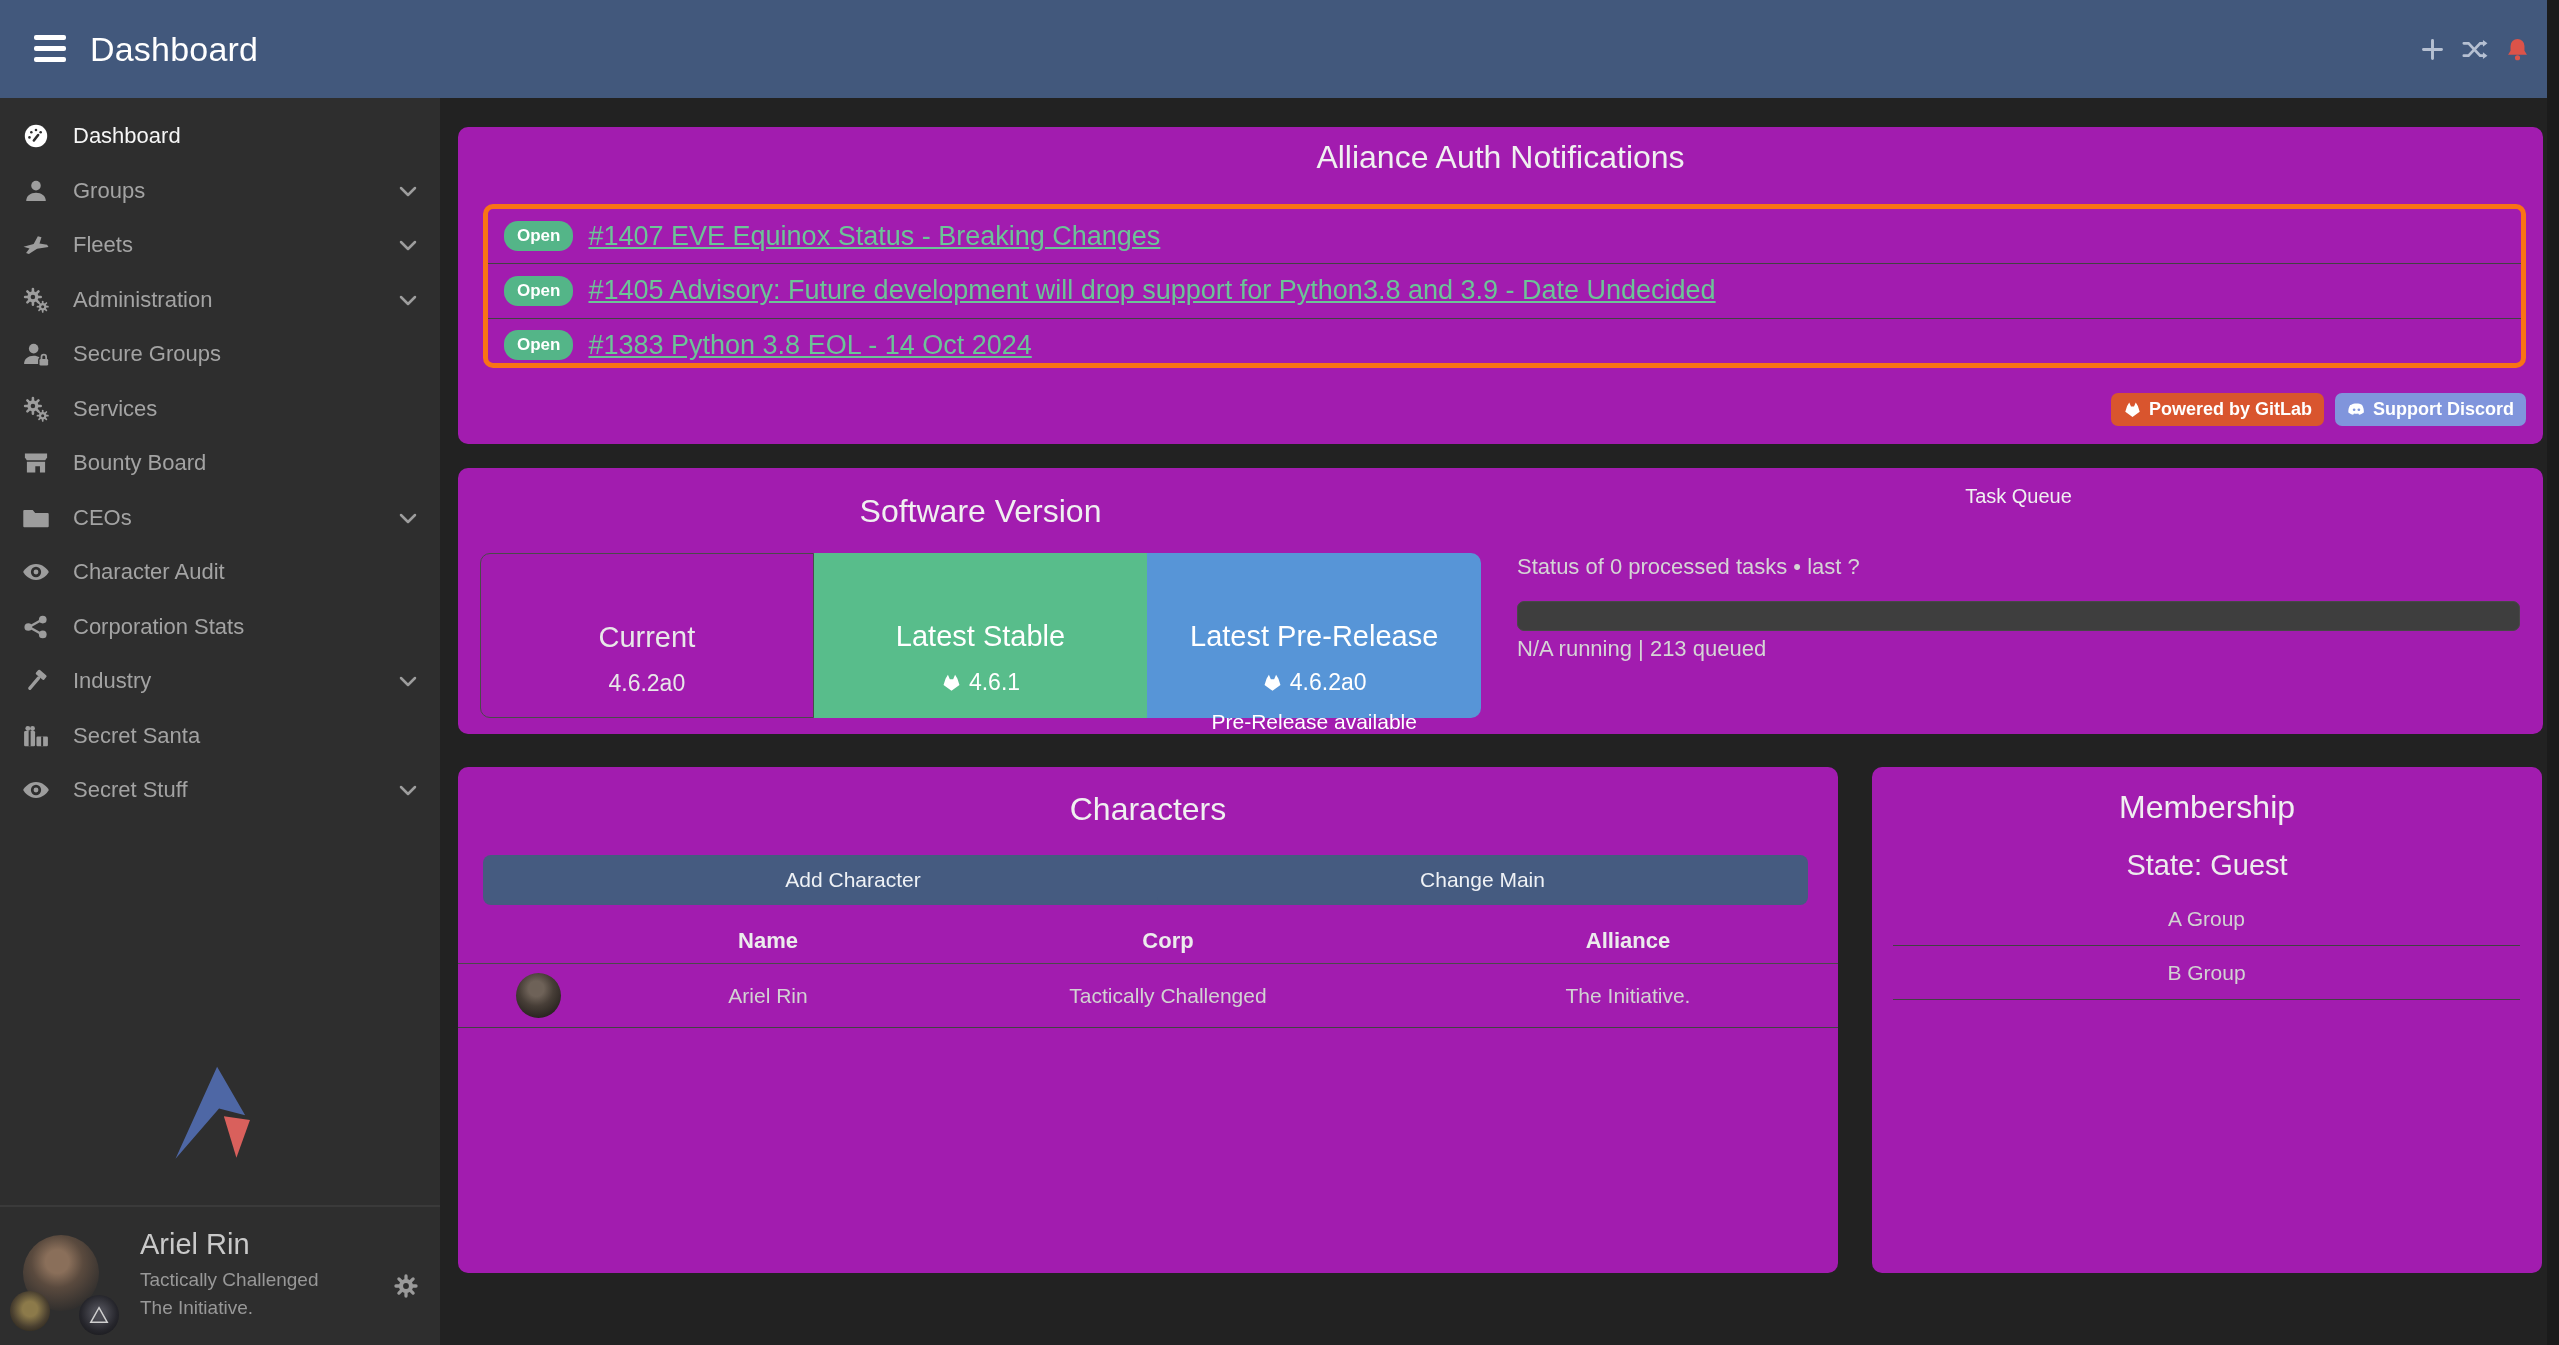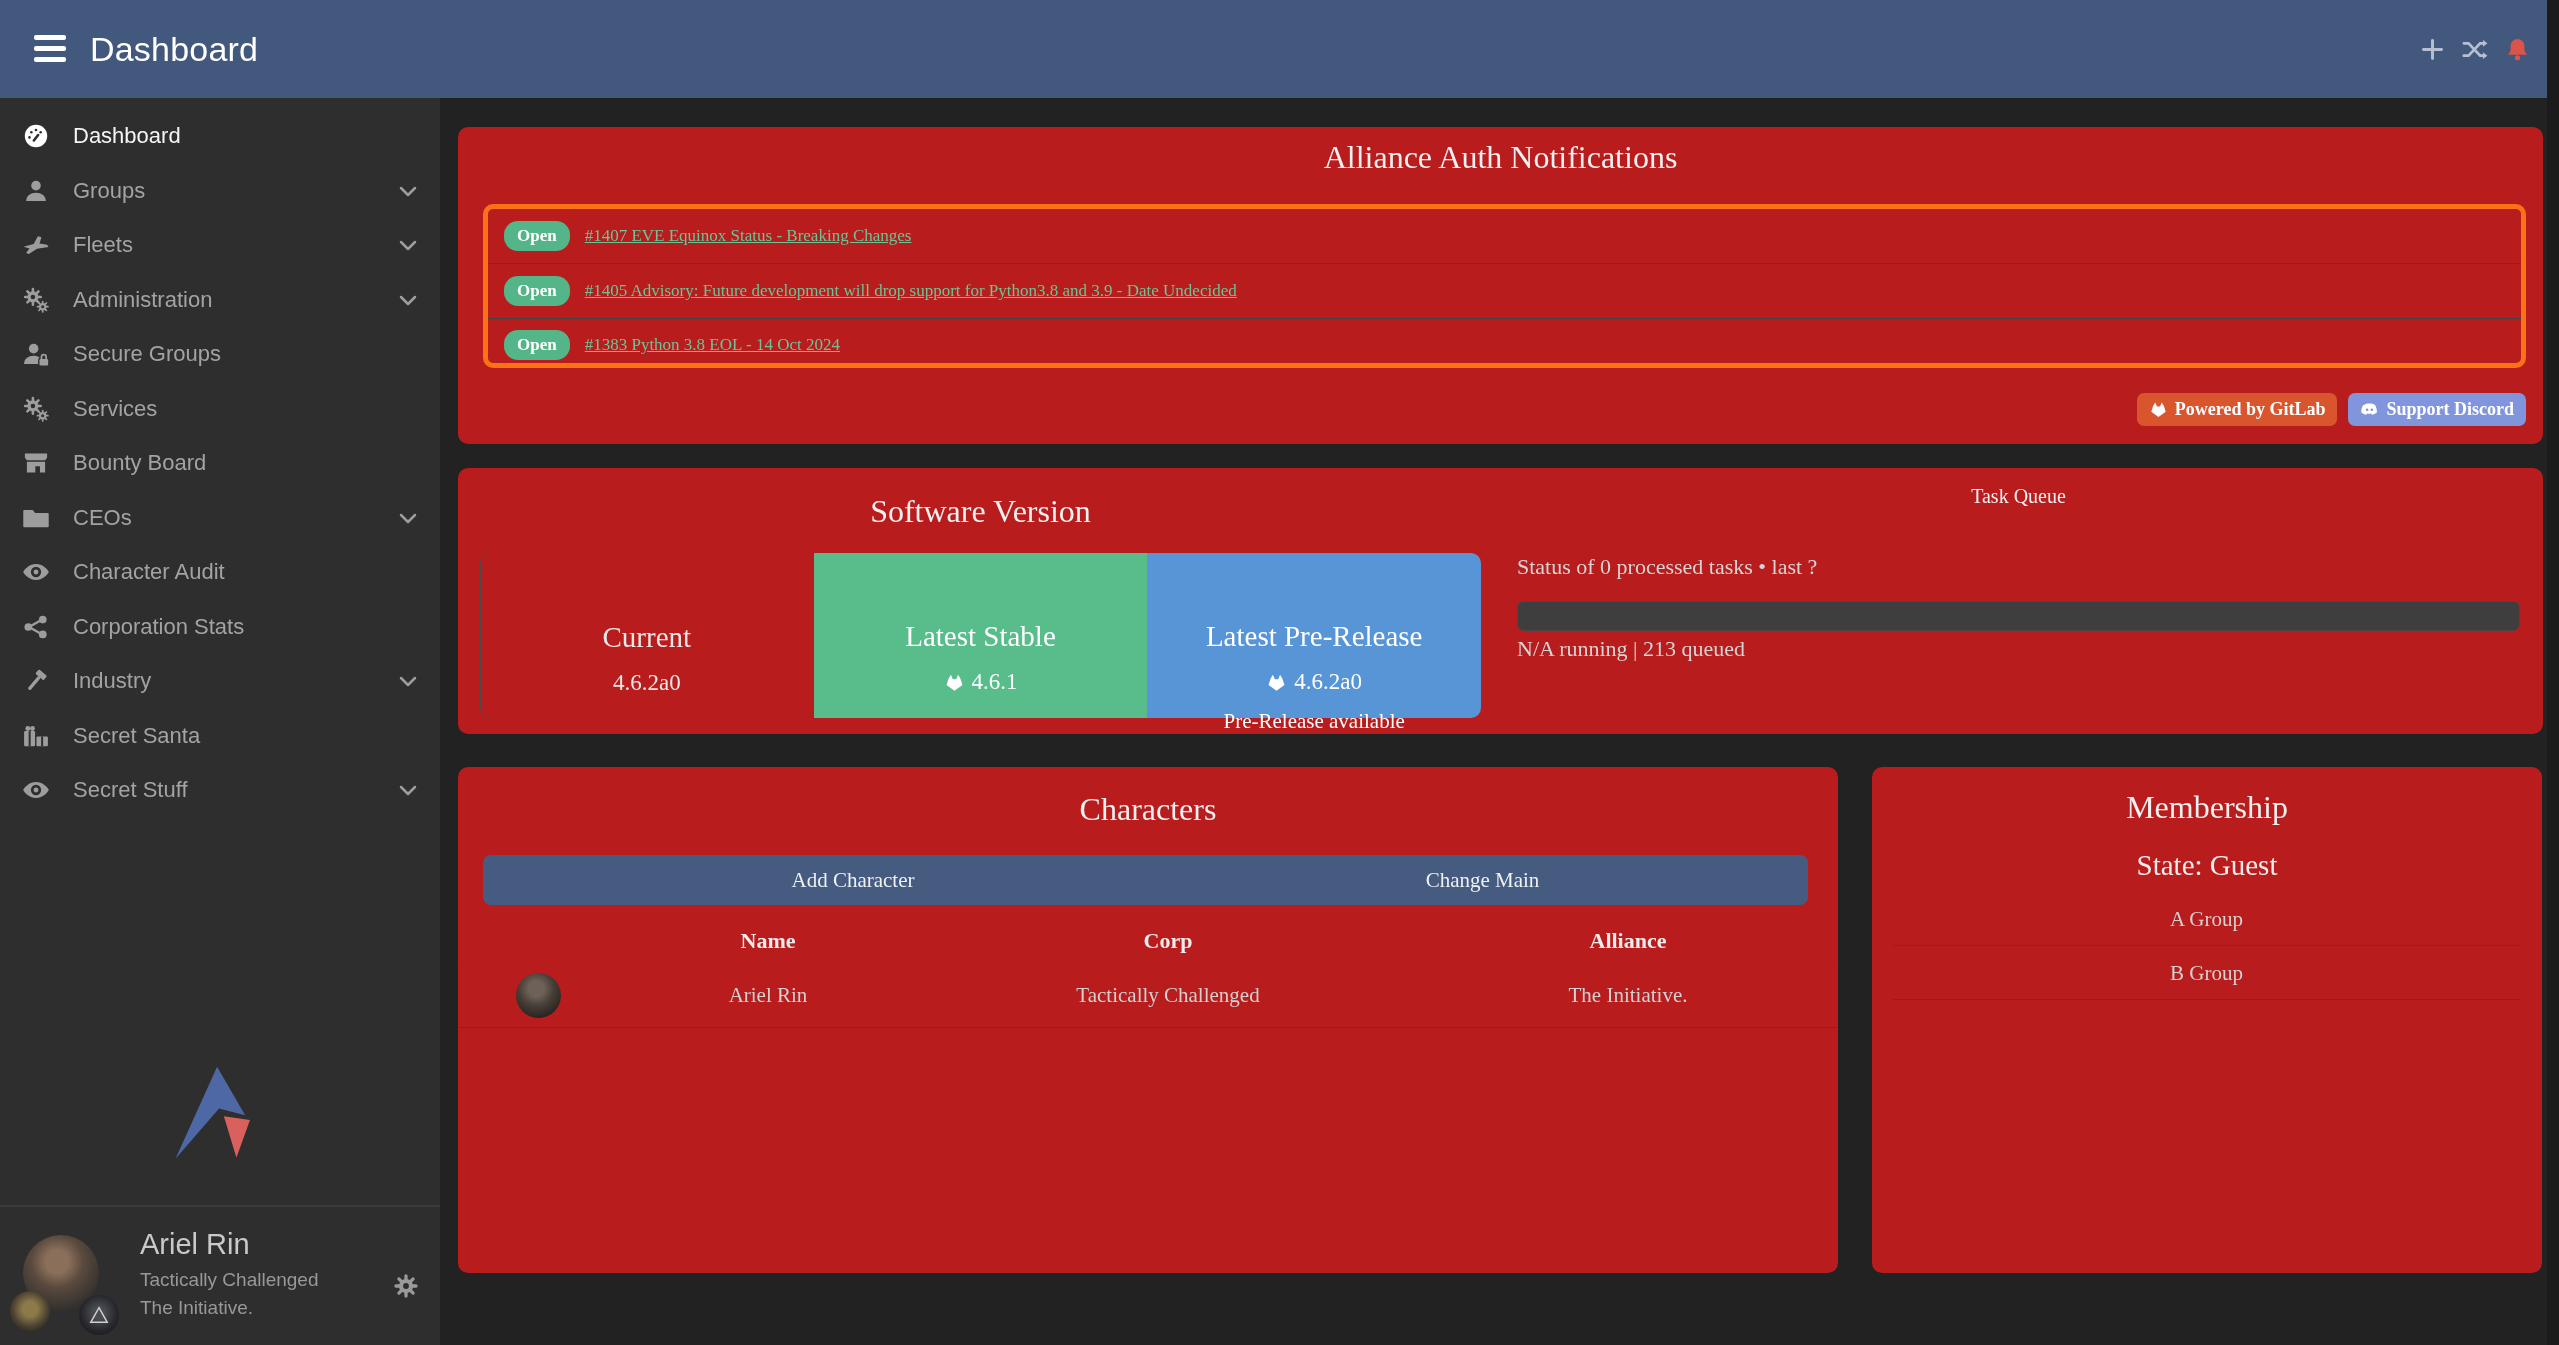--- a/index.html
+++ b/index.html
@@ -40,33 +40,33 @@
   #footer-badge-corp { left:10px; top:84px; background:radial-gradient(circle at 50% 45%, #8c7a4a 0 25%, #4a4030 60%, #17150f 100%); }
   #footer-badge-alliance { left:79px; top:88px; background:radial-gradient(circle at 50% 45%, #4a4a52 0 20%, #26262c 60%, #101012 100%);
                    display:flex; align-items:center; justify-content:center; }
   #footer-name { position:absolute; left:140px; top:21px; color:#c9c9c9; font-size:29px; }
   #footer-corp { position:absolute; left:140px; top:62px; color:#989898; font-size:19px; }
   #footer-alliance { position:absolute; left:140px; top:90px; color:#989898; font-size:19px; }
   #footer-gear { position:absolute; left:392px; top:65px; width:28px; height:28px; color:#9a9a9a; cursor:pointer; }
 
   
   #main { position:absolute; left:440px; top:98px; width:2107px; height:1247px; background:#222222; }
-  .panel { position:absolute; background:#b91c1c; border-radius:10px;font-family:Liberation Serif, serif; }
+  .panel { position:absolute; background:#a21caf; border-radius:10px; }
   .panel-title { position:absolute; left:0; width:100%; text-align:center; color:#f0f0f0; font-size:32px; font-weight:500; }
 
   
   #p-notif { left:18px; top:29px; width:2085px; height:317px; }
   #p-notif .panel-title { top:12px; }
   #notif-list { position:absolute; left:25px; top:77px; width:2043px; height:164px;
                 border:5px solid #f97316; border-radius:10px; overflow:hidden; }
   .notif-row { height:54.3px; display:flex; align-items:center; padding-left:16px; }
   .notif-row + .notif-row { border-top:1px solid #424242; }
   .badge-open { background:#54b588; color:#ffffff; font-size:17px; font-weight:bold;
                 border-radius:14px; padding:5px 13px; margin-right:15px; }
-  .notif-link { color:#6cc497; font-size:17px; text-decoration:underline; cursor:pointer; }
+  .notif-link { color:#6cc497; font-size:27px; text-decoration:underline; cursor:pointer; }
   #notif-badges { position:absolute; right:17px; top:266px; display:flex; gap:11px; }
   .shield { display:inline-flex; align-items:center; gap:7px; color:#ffffff; font-weight:bold;
             font-size:18px; border-radius:7px; padding:6px 12px; cursor:pointer; }
   #badge-gitlab { background:#d9552e; }
   #badge-discord { background:#8095dc; }
   .shield .ic { width:19px; height:19px; color:#ffffff; }
 
   
   #p-version { left:18px; top:370px; width:2085px; height:266px; }
   #sv-title { position:absolute; left:22px; top:25px; width:1001px; text-align:center; color:#f0f0f0; font-size:32px; font-weight:500; }

